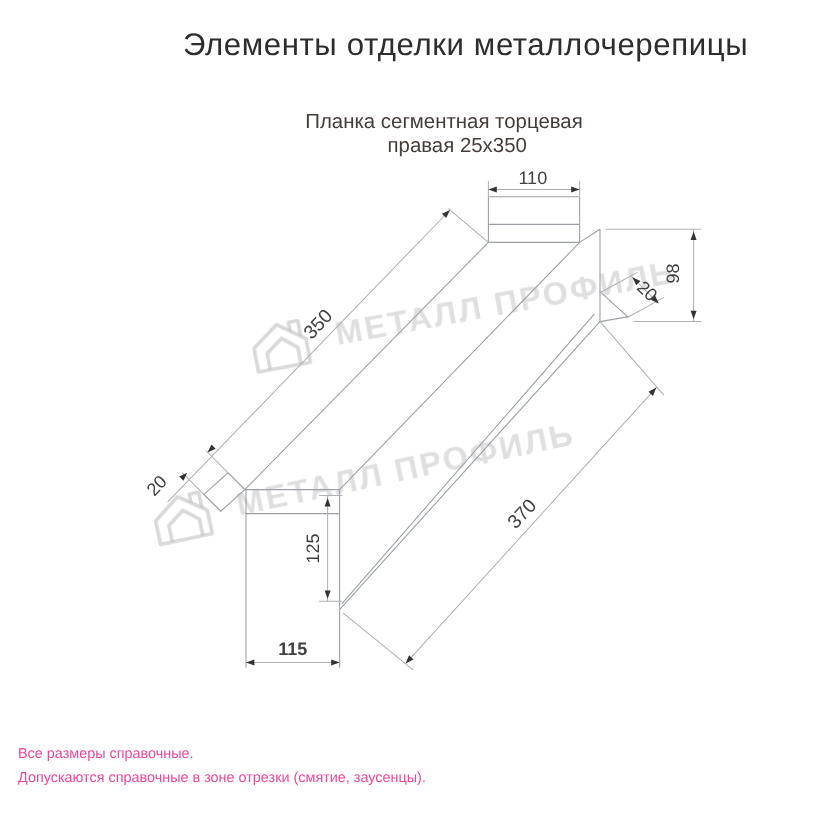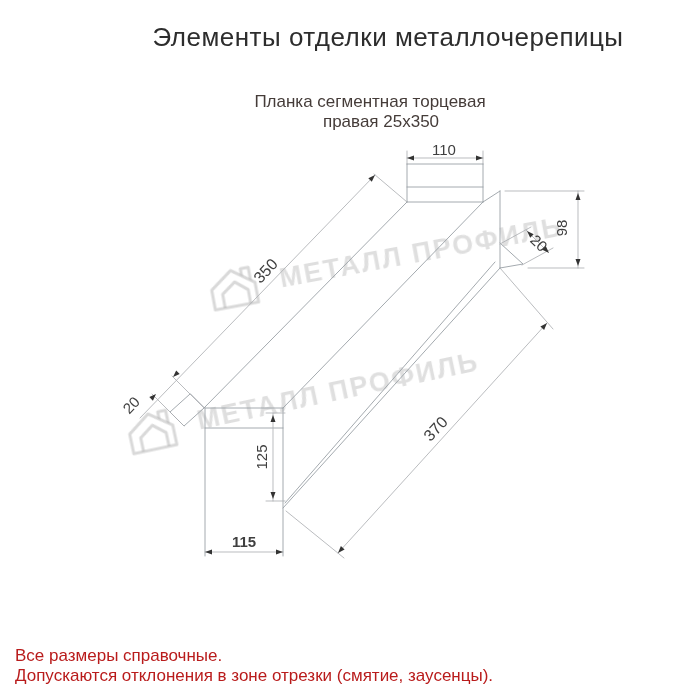--- a/index.html
+++ b/index.html
@@ -19,21 +19,21 @@
   .drawing{position:absolute;left:0;top:0;}
   .dim-label{position:absolute;font-size:15px;color:#3f3f3f;white-space:nowrap;}
   .d110{left:444px;top:149px;transform:translate(-50%,-50%);}
   .d98 {left:561px;top:228px;transform:translate(-50%,-50%) rotate(-90deg);}
   .d20r{left:539px;top:243px;transform:translate(-50%,-50%) rotate(43deg);}
   .d350{left:266px;top:271px;font-size:16px;transform:translate(-50%,-50%) rotate(-47deg);}
   .d20l{left:131px;top:405px;transform:translate(-50%,-50%) rotate(-46deg);}
   .d125{left:261px;top:457px;transform:translate(-50%,-50%) rotate(-90deg);}
   .d115{left:244px;top:541px;transform:translate(-50%,-50%);font-weight:bold;}
   .d370{left:436px;top:429px;font-size:16px;transform:translate(-50%,-50%) rotate(-47deg);}
-  .footer{position:absolute;left:15px;top:646px;font-size:17px;color:#b91c1c;line-height:20px;}
+  .footer{position:absolute;left:15px;top:618px;font-size:12px;color:#ec4899;line-height:20px;}
 </style>
 </head>
 <body>
 
 <div class="canvas">
 
   <h1 class="title">Элементы отделки металлочерепицы</h1>
 
   <div class="subtitle">
     <div>Планка сегментная торцевая</div>
@@ -110,16 +110,16 @@
   <div class="dim-label d98">98</div>
   <div class="dim-label d20r">20</div>
   <div class="dim-label d350">350</div>
   <div class="dim-label d20l">20</div>
   <div class="dim-label d125">125</div>
   <div class="dim-label d115">115</div>
   <div class="dim-label d370">370</div>
 
   <div class="footer">
     <div>Все размеры справочные.</div>
-    <div>Допускаются отклонения в зоне отрезки (смятие, заусенцы).</div>
+    <div>Допускаются справочные в зоне отрезки (смятие, заусенцы).</div>
   </div>
 
 </div>
 
 </body></html>

